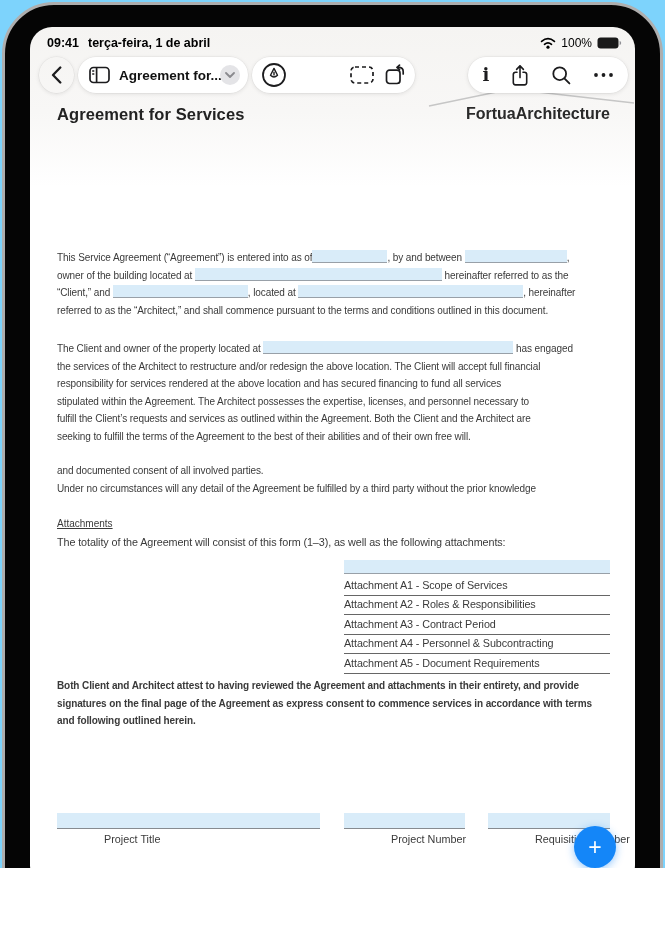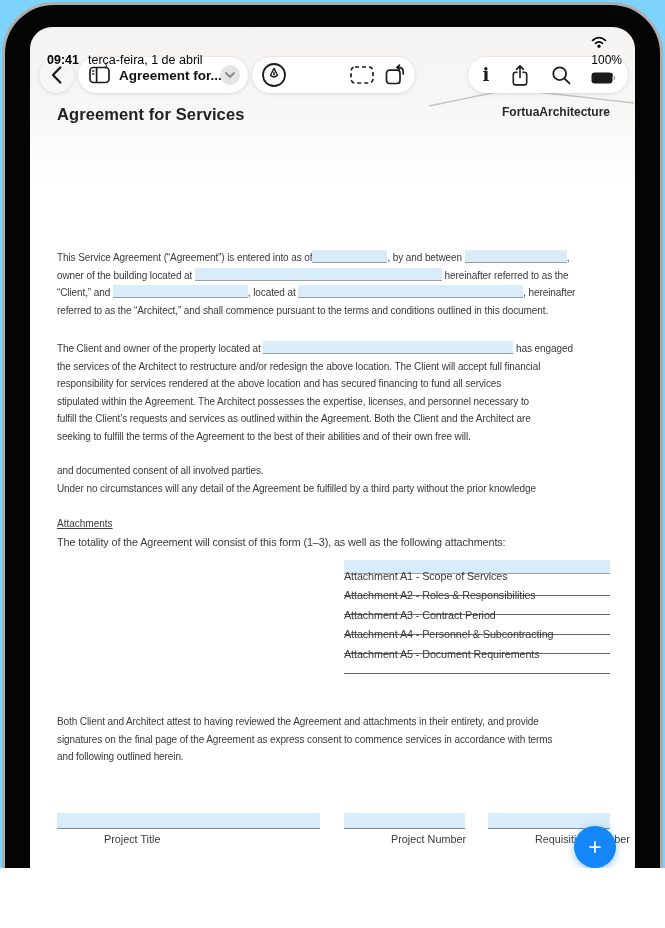--- a/index.html
+++ b/index.html
@@ -10,54 +10,54 @@
   .device{position:absolute;left:2px;top:2px;width:661px;height:923px;background:#050505;
           border:3px solid #aeaeae;border-radius:52px;box-sizing:border-box;}
   .screen{position:absolute;left:25px;top:22px;width:605px;height:860px;border-radius:22px;
           background:linear-gradient(180deg,#f5f4f2 0px,#f8f7f6 85px,#ffffff 160px);overflow:hidden;}
 
   
   .statusbar{position:absolute;top:9px;left:17px;right:13px;display:flex;justify-content:space-between;
              align-items:center;font-size:12.5px;color:#000;z-index:6;}
   .sb-left{display:flex;align-items:center;gap:9px;}
   .sb-time{font-weight:700;}
-  .sb-date{font-weight:400;}
-  .sb-right{display:flex;align-items:flex-start;gap:5px;flex-direction:column;}
+  .sb-date{font-weight:700;}
+  .sb-right{display:flex;align-items:center;gap:5px;}
   .sb-batt-pct{font-size:12px;font-weight:500;}
 
   
   .pill{position:absolute;top:30px;height:36px;border-radius:18px;background:#fff;
         box-shadow:0 0 0 .5px rgba(0,0,0,.06),0 1px 4px rgba(0,0,0,.10);display:flex;align-items:center;z-index:5;}
   .btn-back{left:9px;width:35px;justify-content:center;border-radius:50%;}
   .pill-title{left:48px;width:170px;padding:0;}
   .pill-title .sidebar-ic{margin-left:11px;}
   .title-label{font-size:13.5px;font-weight:700;color:#111;margin-left:9px;white-space:nowrap;}
   .chev-circle{position:absolute;right:8px;top:8px;width:20px;height:20px;border-radius:50%;background:#e4e4e7;
                display:flex;align-items:center;justify-content:center;}
   .pill-tools{left:222px;width:163px;justify-content:space-between;padding:0 9px;box-sizing:border-box;}
   .tool-blue{width:42px;height:28px;border-radius:14px;background:#0f8bff;display:flex;align-items:center;justify-content:center;}
   .pill-right{right:7px;width:160px;justify-content:space-around;padding:0 4px;box-sizing:border-box;}
   .info-glyph{font-family:"DejaVu Serif",serif;font-size:18px;font-weight:600;color:#1c1c1e;line-height:1;}
   .icon-btn{display:flex;align-items:center;justify-content:center;background:none;border:none;padding:0;}
 
   
   .doc-title{position:absolute;left:27px;top:78px;font-size:16.5px;font-weight:700;letter-spacing:.1px;color:#222;z-index:2;}
-  .doc-logo{position:absolute;right:25px;top:78px;font-size:12px;font-weight:700;color:#2a2a2a;z-index:2;}
+  .doc-logo{position:absolute;right:25px;top:78px;font-size:16px;font-weight:700;color:#2a2a2a;z-index:2;}
   .roofline{position:absolute;left:395px;top:58px;z-index:1;}
 
   .para{position:absolute;left:27px;width:560px;z-index:2;}
   .line{line-height:17.5px;height:17.5px;white-space:pre;font-size:10px;letter-spacing:-.1px;color:#3a3a3a;}
   .ffield{display:inline-block;background:#d9ecf9;border-bottom:1.2px solid #98a0a8;height:12px;vertical-align:-2px;}
 
   .attach-head{position:absolute;left:27px;top:491px;font-size:10px;color:#3a3a3a;text-decoration:underline;z-index:2;}
   .attach-intro{position:absolute;left:27px;top:509px;font-size:10.8px;letter-spacing:-.1px;color:#3a3a3a;z-index:2;}
   .attach{position:absolute;left:314px;top:533px;width:266px;z-index:2;}
   .attach-blank{height:13px;background:#d9ecf9;border-bottom:1.2px solid #98a0a8;margin-bottom:2px;}
   .attach-row{height:19.6px;font-size:10.8px;letter-spacing:-.1px;color:#3a3a3a;border-bottom:1px solid #666;
-              display:flex;align-items:flex-end;padding-bottom:13px;box-sizing:border-box;}
+              display:flex;align-items:flex-end;padding-bottom:4px;box-sizing:border-box;}
   .attach-row.last{border-bottom:none;}
 
   .fcell{position:absolute;top:786px;z-index:2;}
   .fblue{height:15px;background:#d9ecf9;border-bottom:1.5px solid #868b90;}
   .flabel{font-size:10.8px;color:#3a3a3a;margin-top:4px;white-space:nowrap;padding-left:47px;}
 
   .fab{position:absolute;left:544px;top:799px;width:42px;height:42px;border-radius:50%;background:#1486f8;
        display:flex;align-items:center;justify-content:center;color:#fff;font-size:23px;font-weight:400;
        box-shadow:0 2px 8px rgba(20,134,248,.45);z-index:8;border:none;}
   .page-curl{position:absolute;right:6px;top:842px;z-index:4;}
@@ -184,21 +184,21 @@
             <div class="line"><span>the services of the Architect to restructure and/or redesign the above location. The Client will accept full financial</span></div>
             <div class="line"><span>responsibility for services rendered at the above location and has secured financing to fund all services</span></div>
             <div class="line"><span>stipulated within the Agreement. The Architect possesses the expertise, licenses, and personnel necessary to</span></div>
             <div class="line"><span>fulfill the Client’s requests and services as outlined within the Agreement. Both the Client and the Architect are</span></div>
             <div class="line"><span>seeking to fulfill the terms of the Agreement to the best of their abilities and of their own free will.</span></div>
           </div>
           <div class="para" style="top: 435px;">
             <div class="line"><span>and documented consent of all involved parties.</span></div>
             <div class="line"><span>Under no circumstances will any detail of the Agreement be fulfilled by a third party without the prior knowledge</span></div>
           </div>
-          <div class="para" style="top: 686px;">
+          <div class="para" style="top: 650px; font-weight: bold;">
             <div class="line"><span>Both Client and Architect attest to having reviewed the Agreement and attachments in their entirety, and provide</span></div>
             <div class="line"><span>signatures on the final page of the Agreement as express consent to commence services in accordance with terms</span></div>
             <div class="line"><span>and following outlined herein.</span></div>
           </div>
         </div>
 
       <div class="attach-head">Attachments</div>
       <div class="attach-intro">The totality of the Agreement will consist of this form (1–3), as well as the following attachments:</div>
       <div class="attach" id="attach-table">
           <div class="attach-blank"></div>

